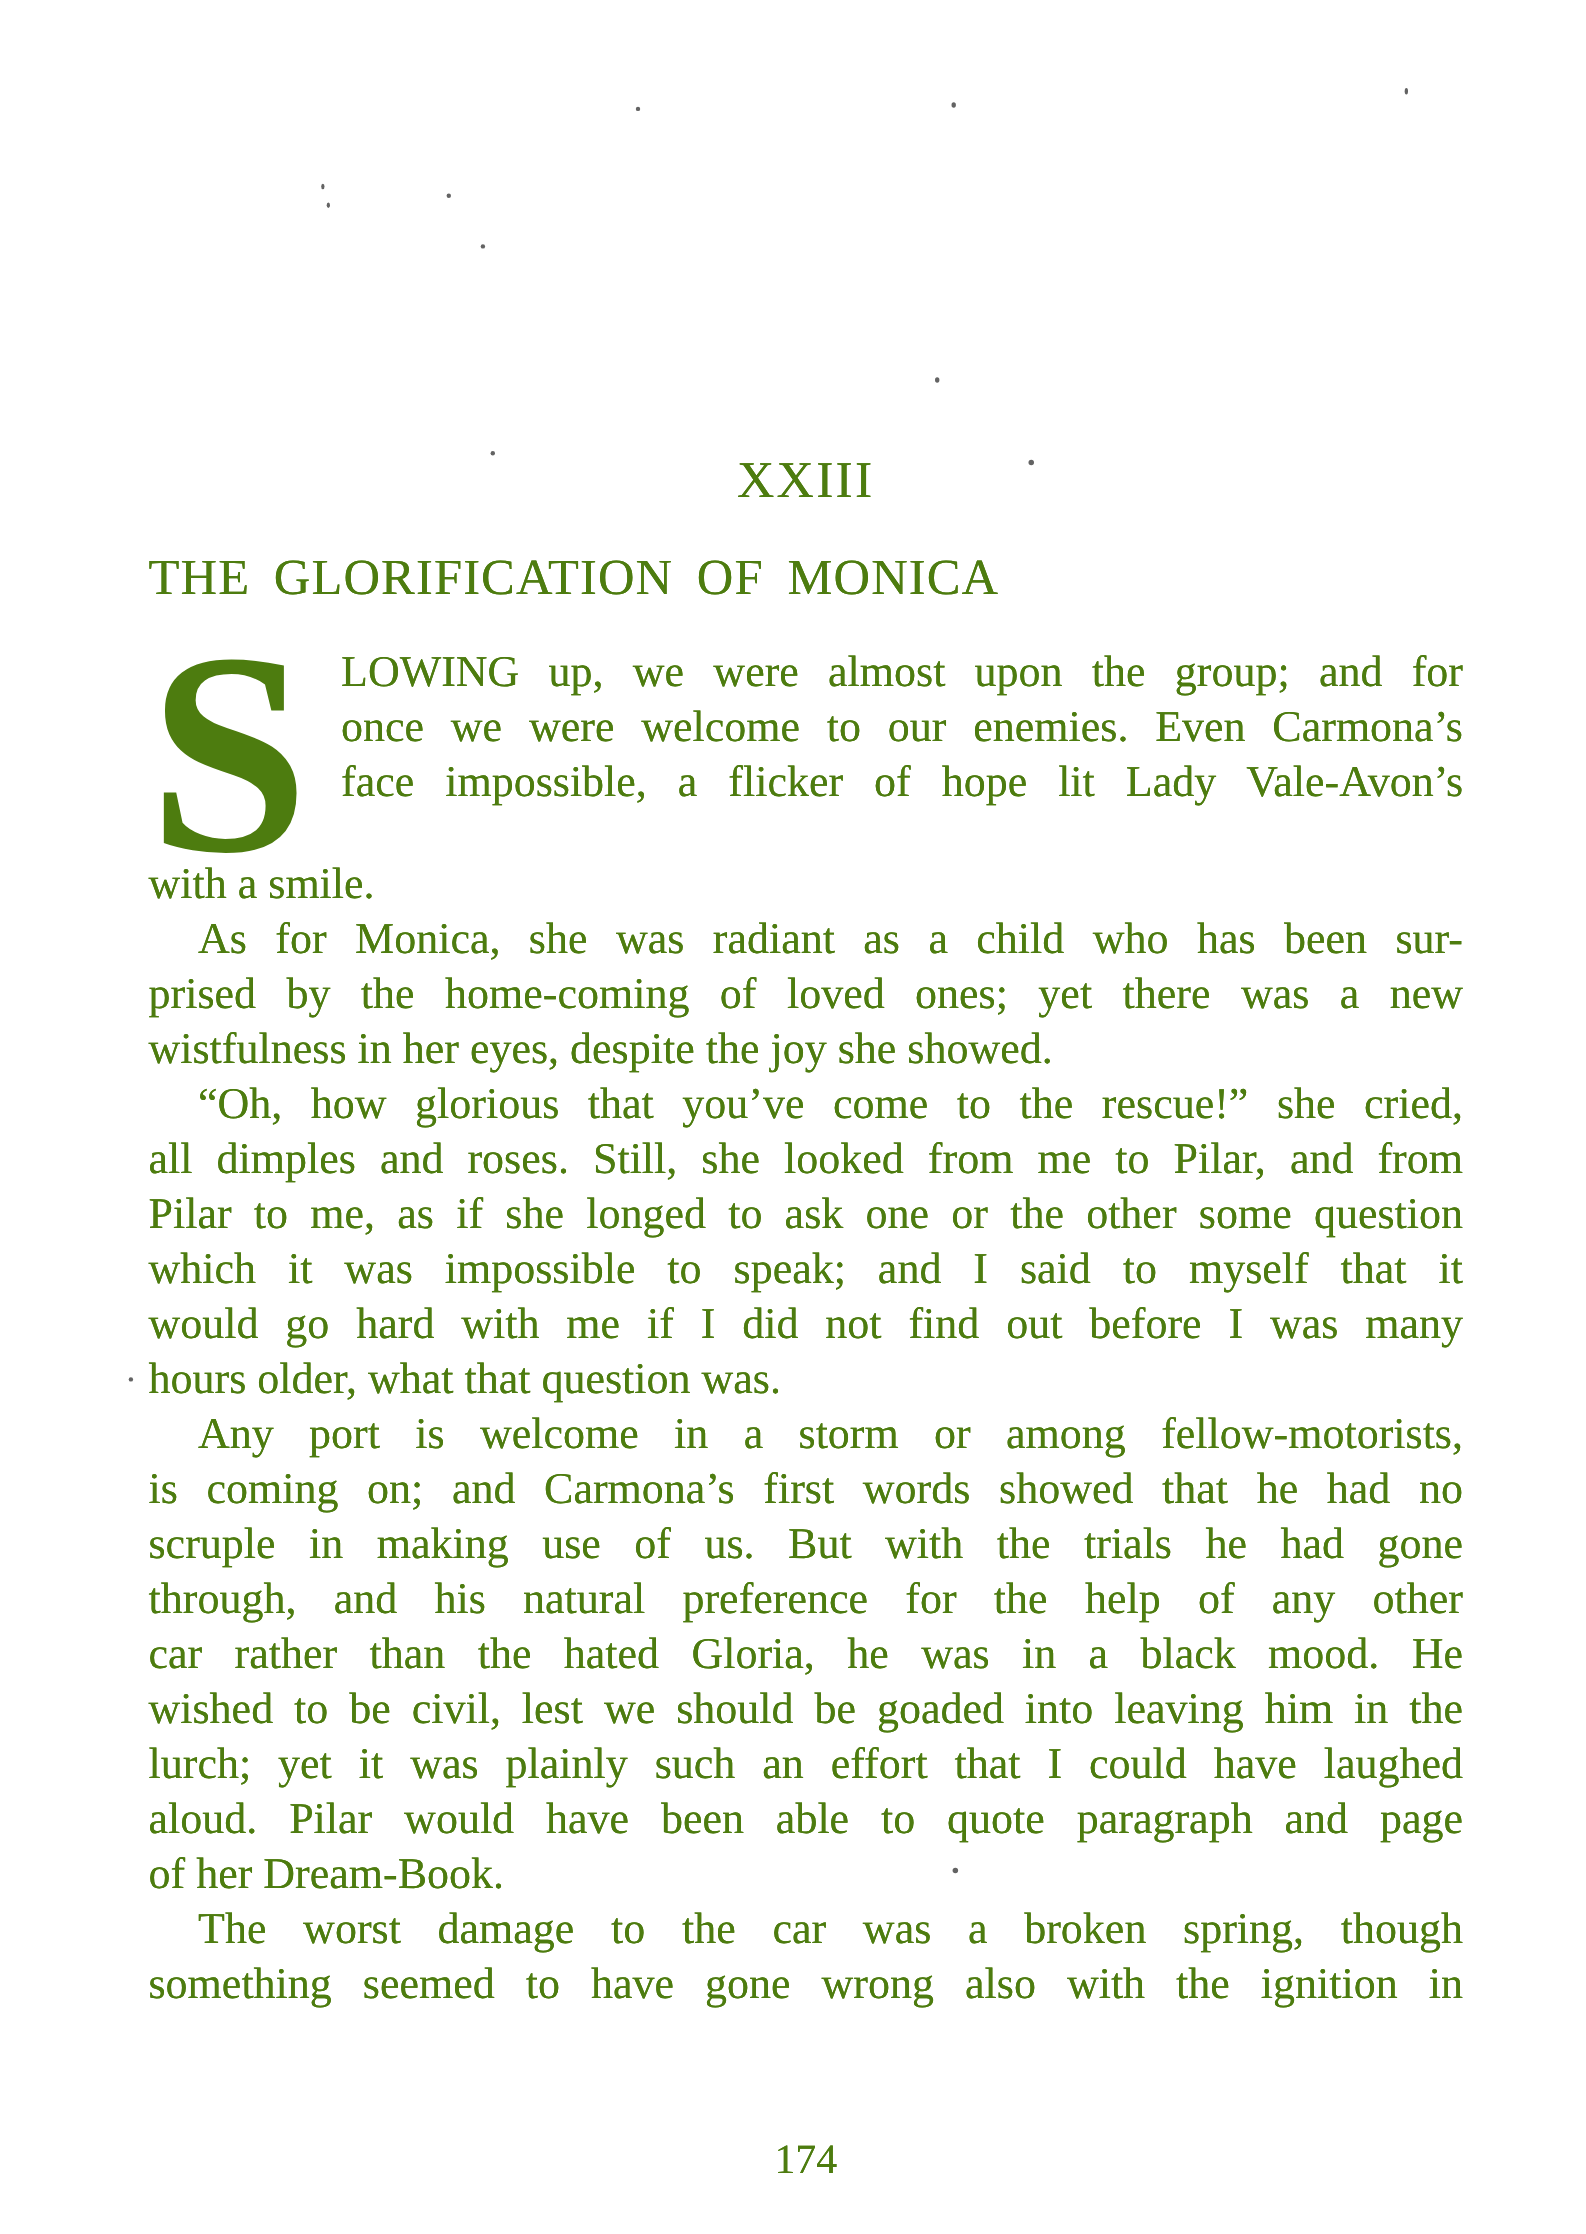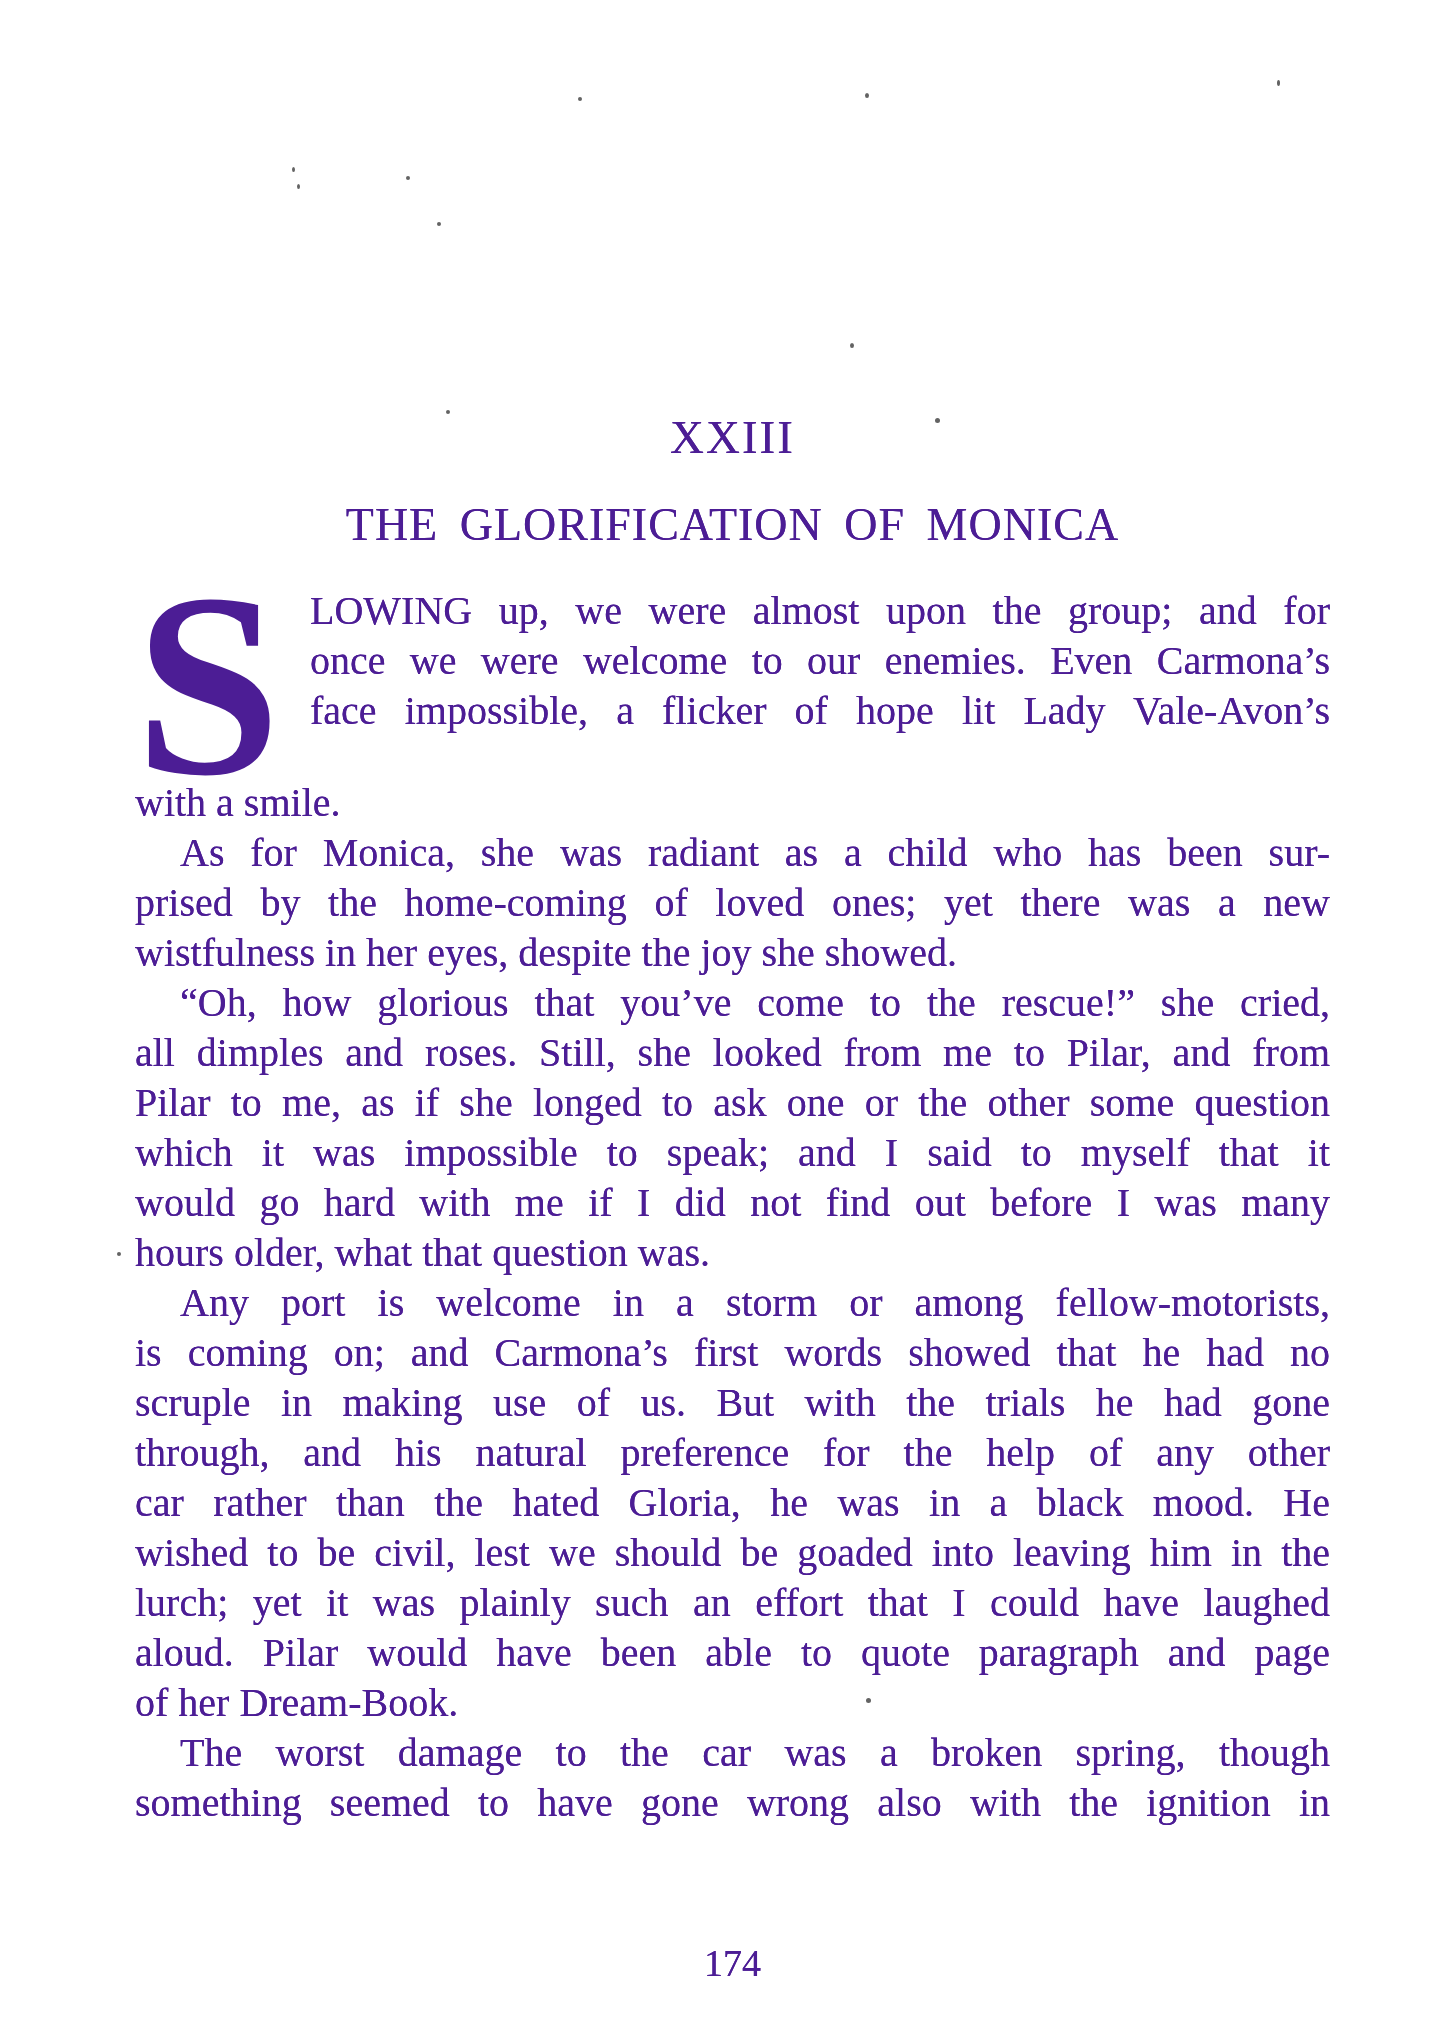--- a/index.html
+++ b/index.html
@@ -8,39 +8,38 @@
     background: #e8e8e8;
   }
   .page {
     position: relative;
     width: 1442px;
     height: 2031px;
     margin: 0 auto;
     background: #ffffff;
     overflow: hidden;
     font-family: "Liberation Serif", "DejaVu Serif", serif;
-    color: #4c1d95;
+    color: #4d7c0f;
   }
   .chapter-number {
     position: absolute;
     top: 412px;
     left: 135px;
     width: 1195px;
     text-align: center;
     font-size: 47px;
     line-height: 50px;
     letter-spacing: 2px;
     text-shadow: 0 0 0.5px currentColor;
   }
   .chapter-title {
     position: absolute;
     top: 500px;
     left: 135px;
     width: 1195px;
-    text-align: center;
     font-size: 46px;
     line-height: 50px;
     letter-spacing: 1px;
     word-spacing: 9px;
     text-shadow: 0 0 0.5px currentColor;
   }
   .body-block {
     position: absolute;
     top: 586px;
     left: 135px;

